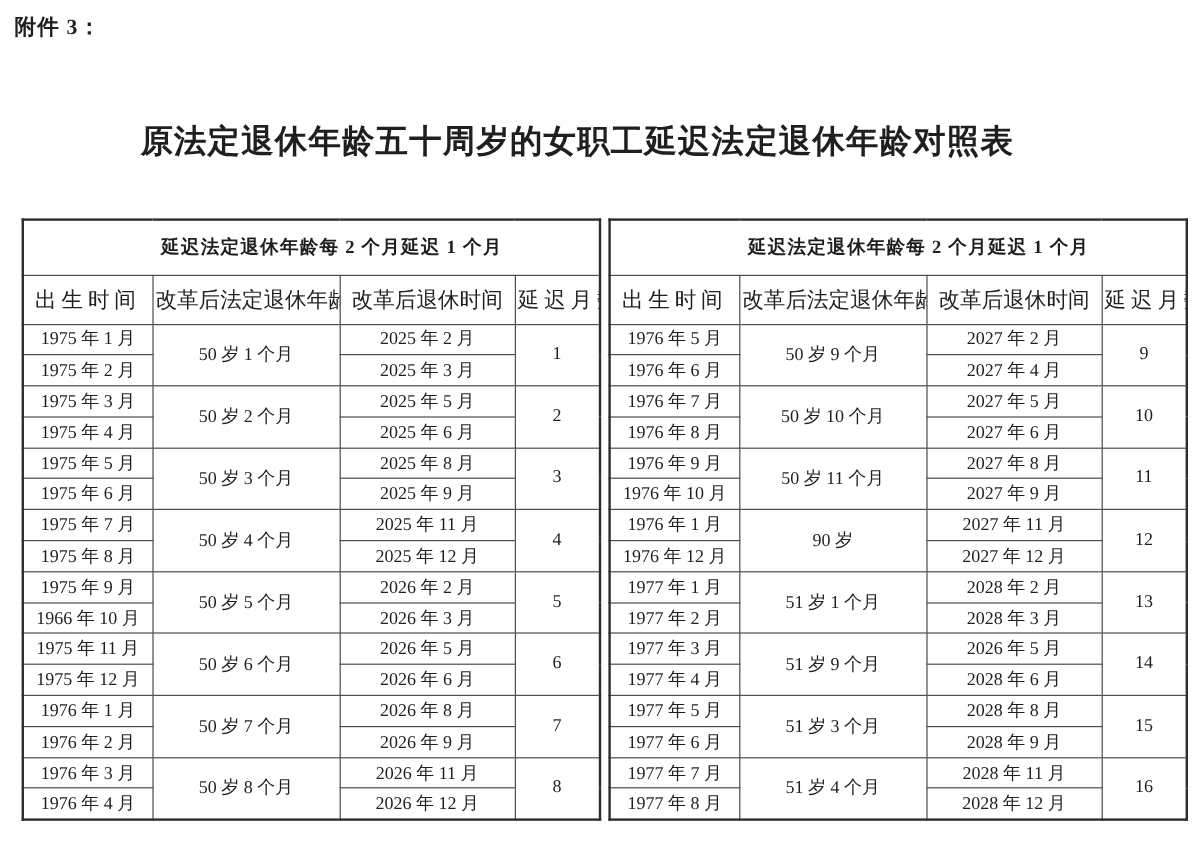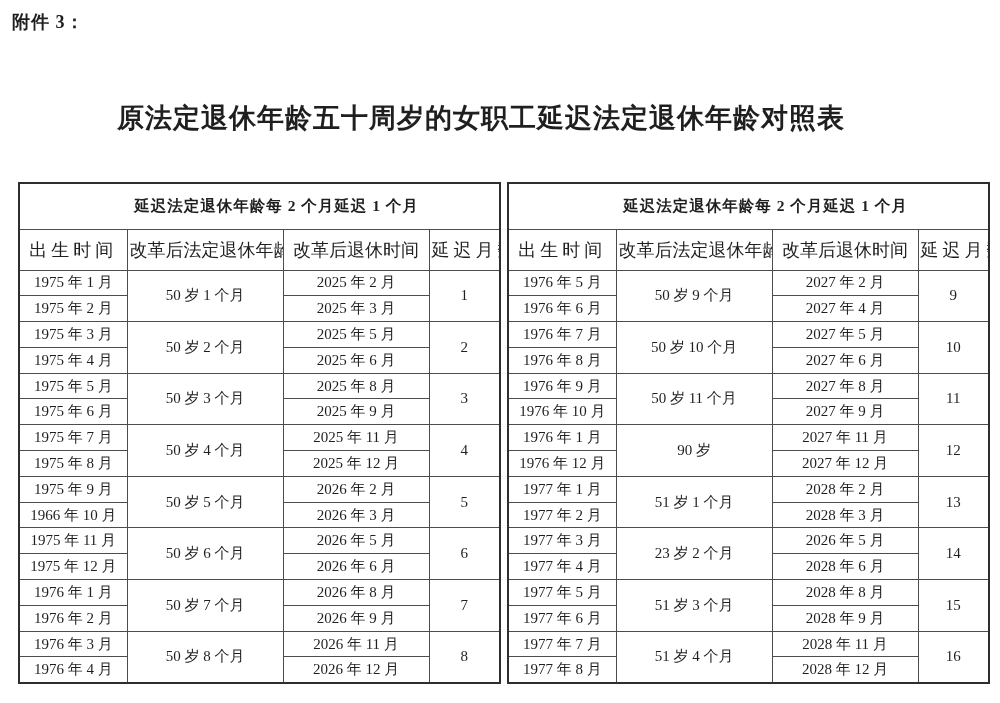--- a/index.html
+++ b/index.html
@@ -243,21 +243,21 @@
           <td rowspan="2">51 岁 1 个月</td>
           <td>2028 年 2 月</td>
           <td rowspan="2">13</td>
         </tr>
         <tr>
           <td>1977 年 2 月</td>
           <td>2028 年 3 月</td>
         </tr>
         <tr>
           <td>1977 年 3 月</td>
-          <td rowspan="2">23 岁 2 个月</td>
+          <td rowspan="2">51 岁 9 个月</td>
           <td>2026 年 5 月</td>
           <td rowspan="2">14</td>
         </tr>
         <tr>
           <td>1977 年 4 月</td>
           <td>2028 年 6 月</td>
         </tr>
         <tr>
           <td>1977 年 5 月</td>
           <td rowspan="2">51 岁 3 个月</td>

